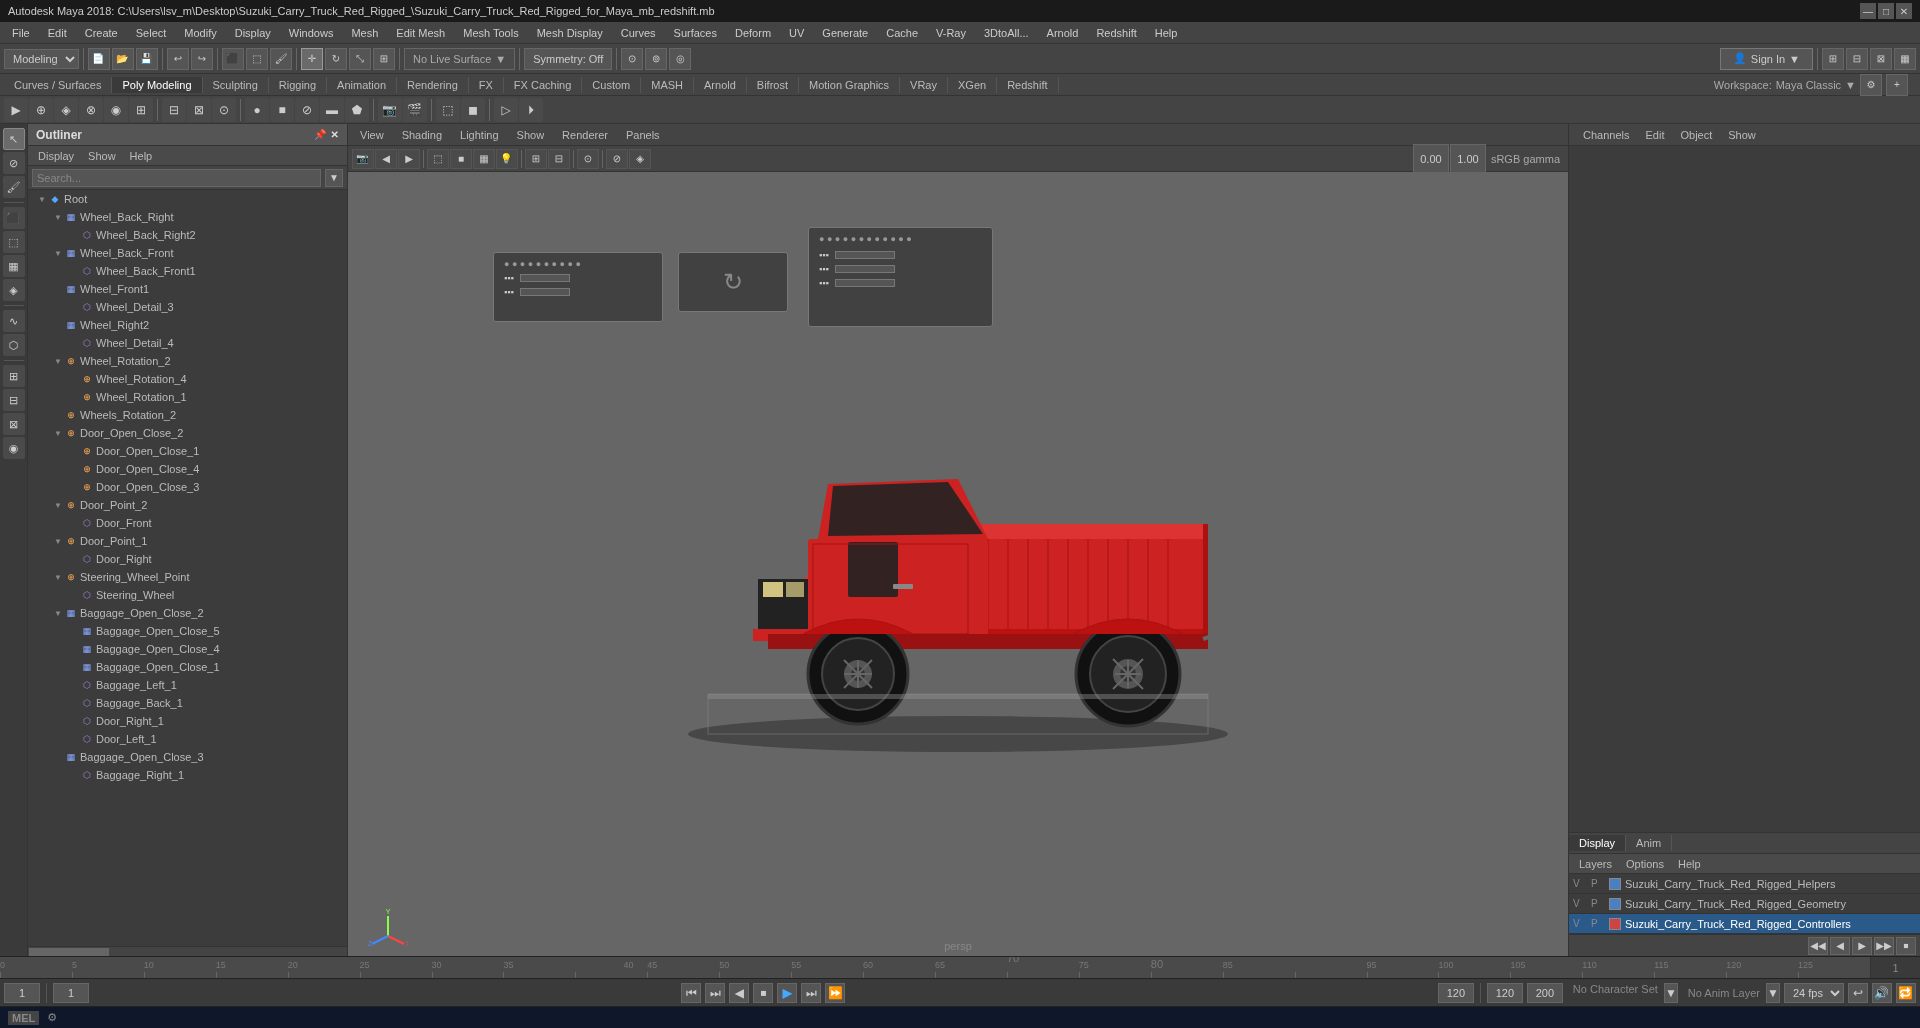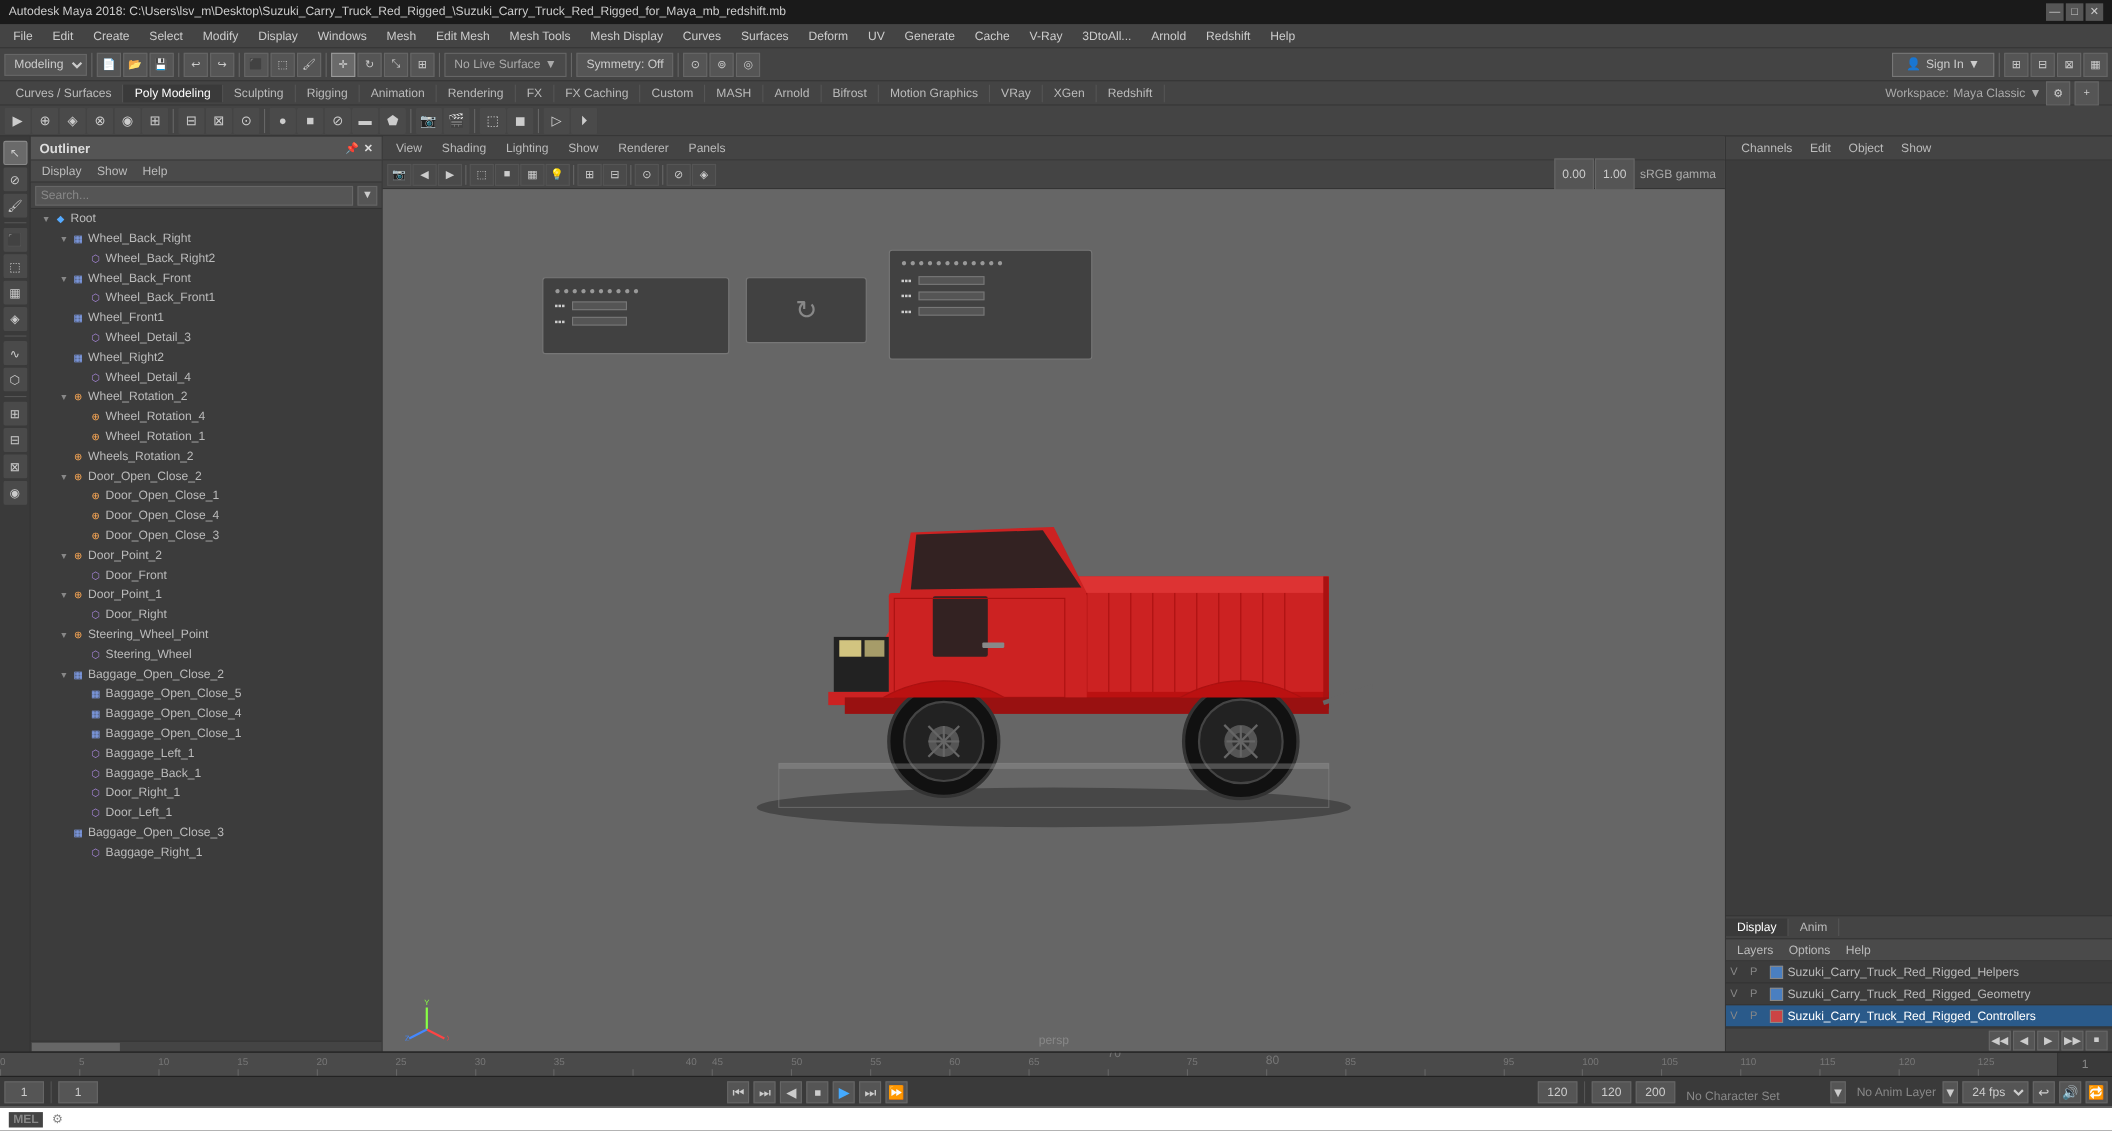--- a/index.html
+++ b/index.html
@@ -535,21 +535,21 @@
       padding: 0 6px;
     }
     .anim-layer-label {
       font-size: 11px; color: #888;
       padding: 0 6px;
     }
 
     
     #status-bar {
       height: 22px;
-      background: #ffffff;
+      background: #0f172a;
       border-top: 1px solid #222;
       display: flex;
       align-items: center;
       padding: 0 8px;
       gap: 8px;
       font-size: 11px;
     }
     .status-lang {
       color: #888;
       font-weight: bold;
@@ -1275,21 +1275,21 @@
       <button class="tport-btn">⏹</button>
       <button class="tport-btn" style="color:#4af; font-weight:bold;">▶</button>
       <button class="tport-btn">⏭</button>
       <button class="tport-btn">⏩</button>
     </div>
     <input class="tport-field" type="text" value="120" style="">
     <div class="tport-separator"></div>
     <input class="tport-field" type="text" value="120" style="">
     <div class="tport-right">
       <input class="tport-field" type="text" value="200" style="">
-      <div style="display:flex; align-items:flex-end;gap:40px;">
+      <div style="display:flex; align-items:flex-start;">
         <span class="no-char-label">No Character Set</span>
         <button class="tport-btn" style="width:14px;">▼</button>
       </div>
       <div style="display:flex; align-items:center;">
         <span class="anim-layer-label">No Anim Layer</span>
         <button class="tport-btn" style="width:14px;">▼</button>
       </div>
       <select class="fps-dropdown">
         <option>24 fps</option>
         <option>30 fps</option>

